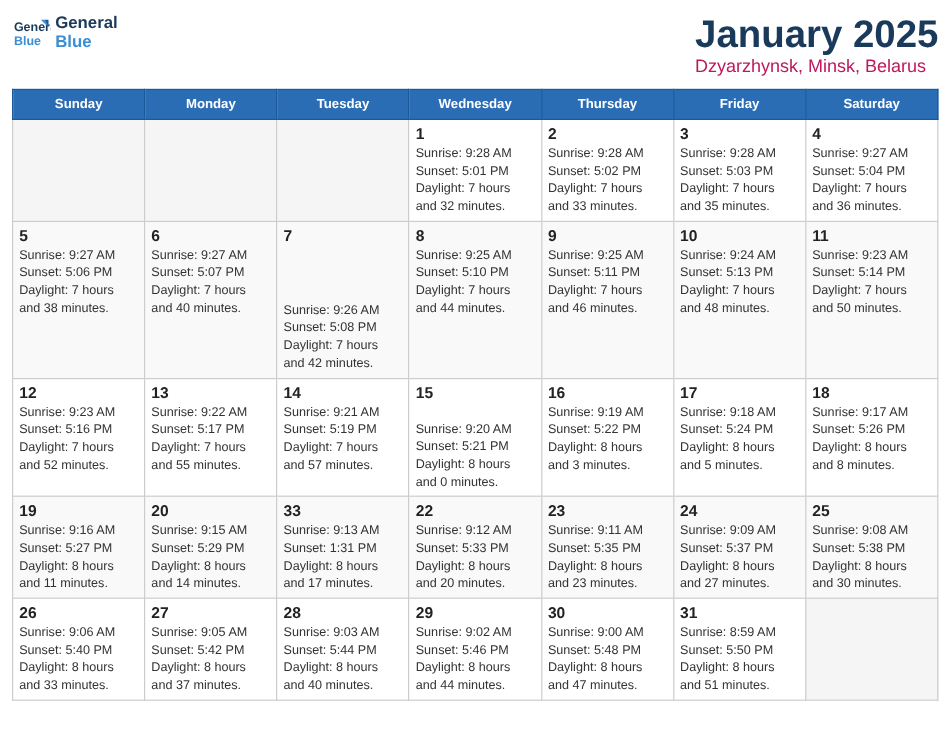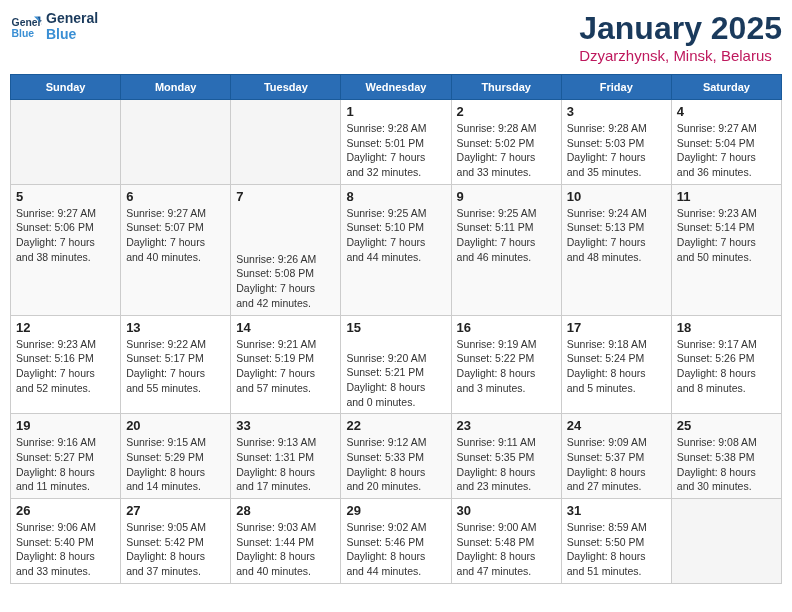--- a/index.html
+++ b/index.html
@@ -312,21 +312,21 @@
         <td>
           <span class="day-num">27</span>
           <div class="day-info" style="white-space: pre-line;">Sunrise: 9:05 AM
 Sunset: 5:42 PM
 Daylight: 8 hours
 and 37 minutes.</div>
         </td>
         <td>
           <span class="day-num">28</span>
           <div class="day-info" style="white-space: pre-line;">Sunrise: 9:03 AM
-Sunset: 1:44 PM
+Sunset: 5:44 PM
 Daylight: 8 hours
 and 40 minutes.</div>
         </td>
         <td>
           <span class="day-num">29</span>
           <div class="day-info" style="white-space: pre-line;">Sunrise: 9:02 AM
 Sunset: 5:46 PM
 Daylight: 8 hours
 and 44 minutes.</div>
         </td>

